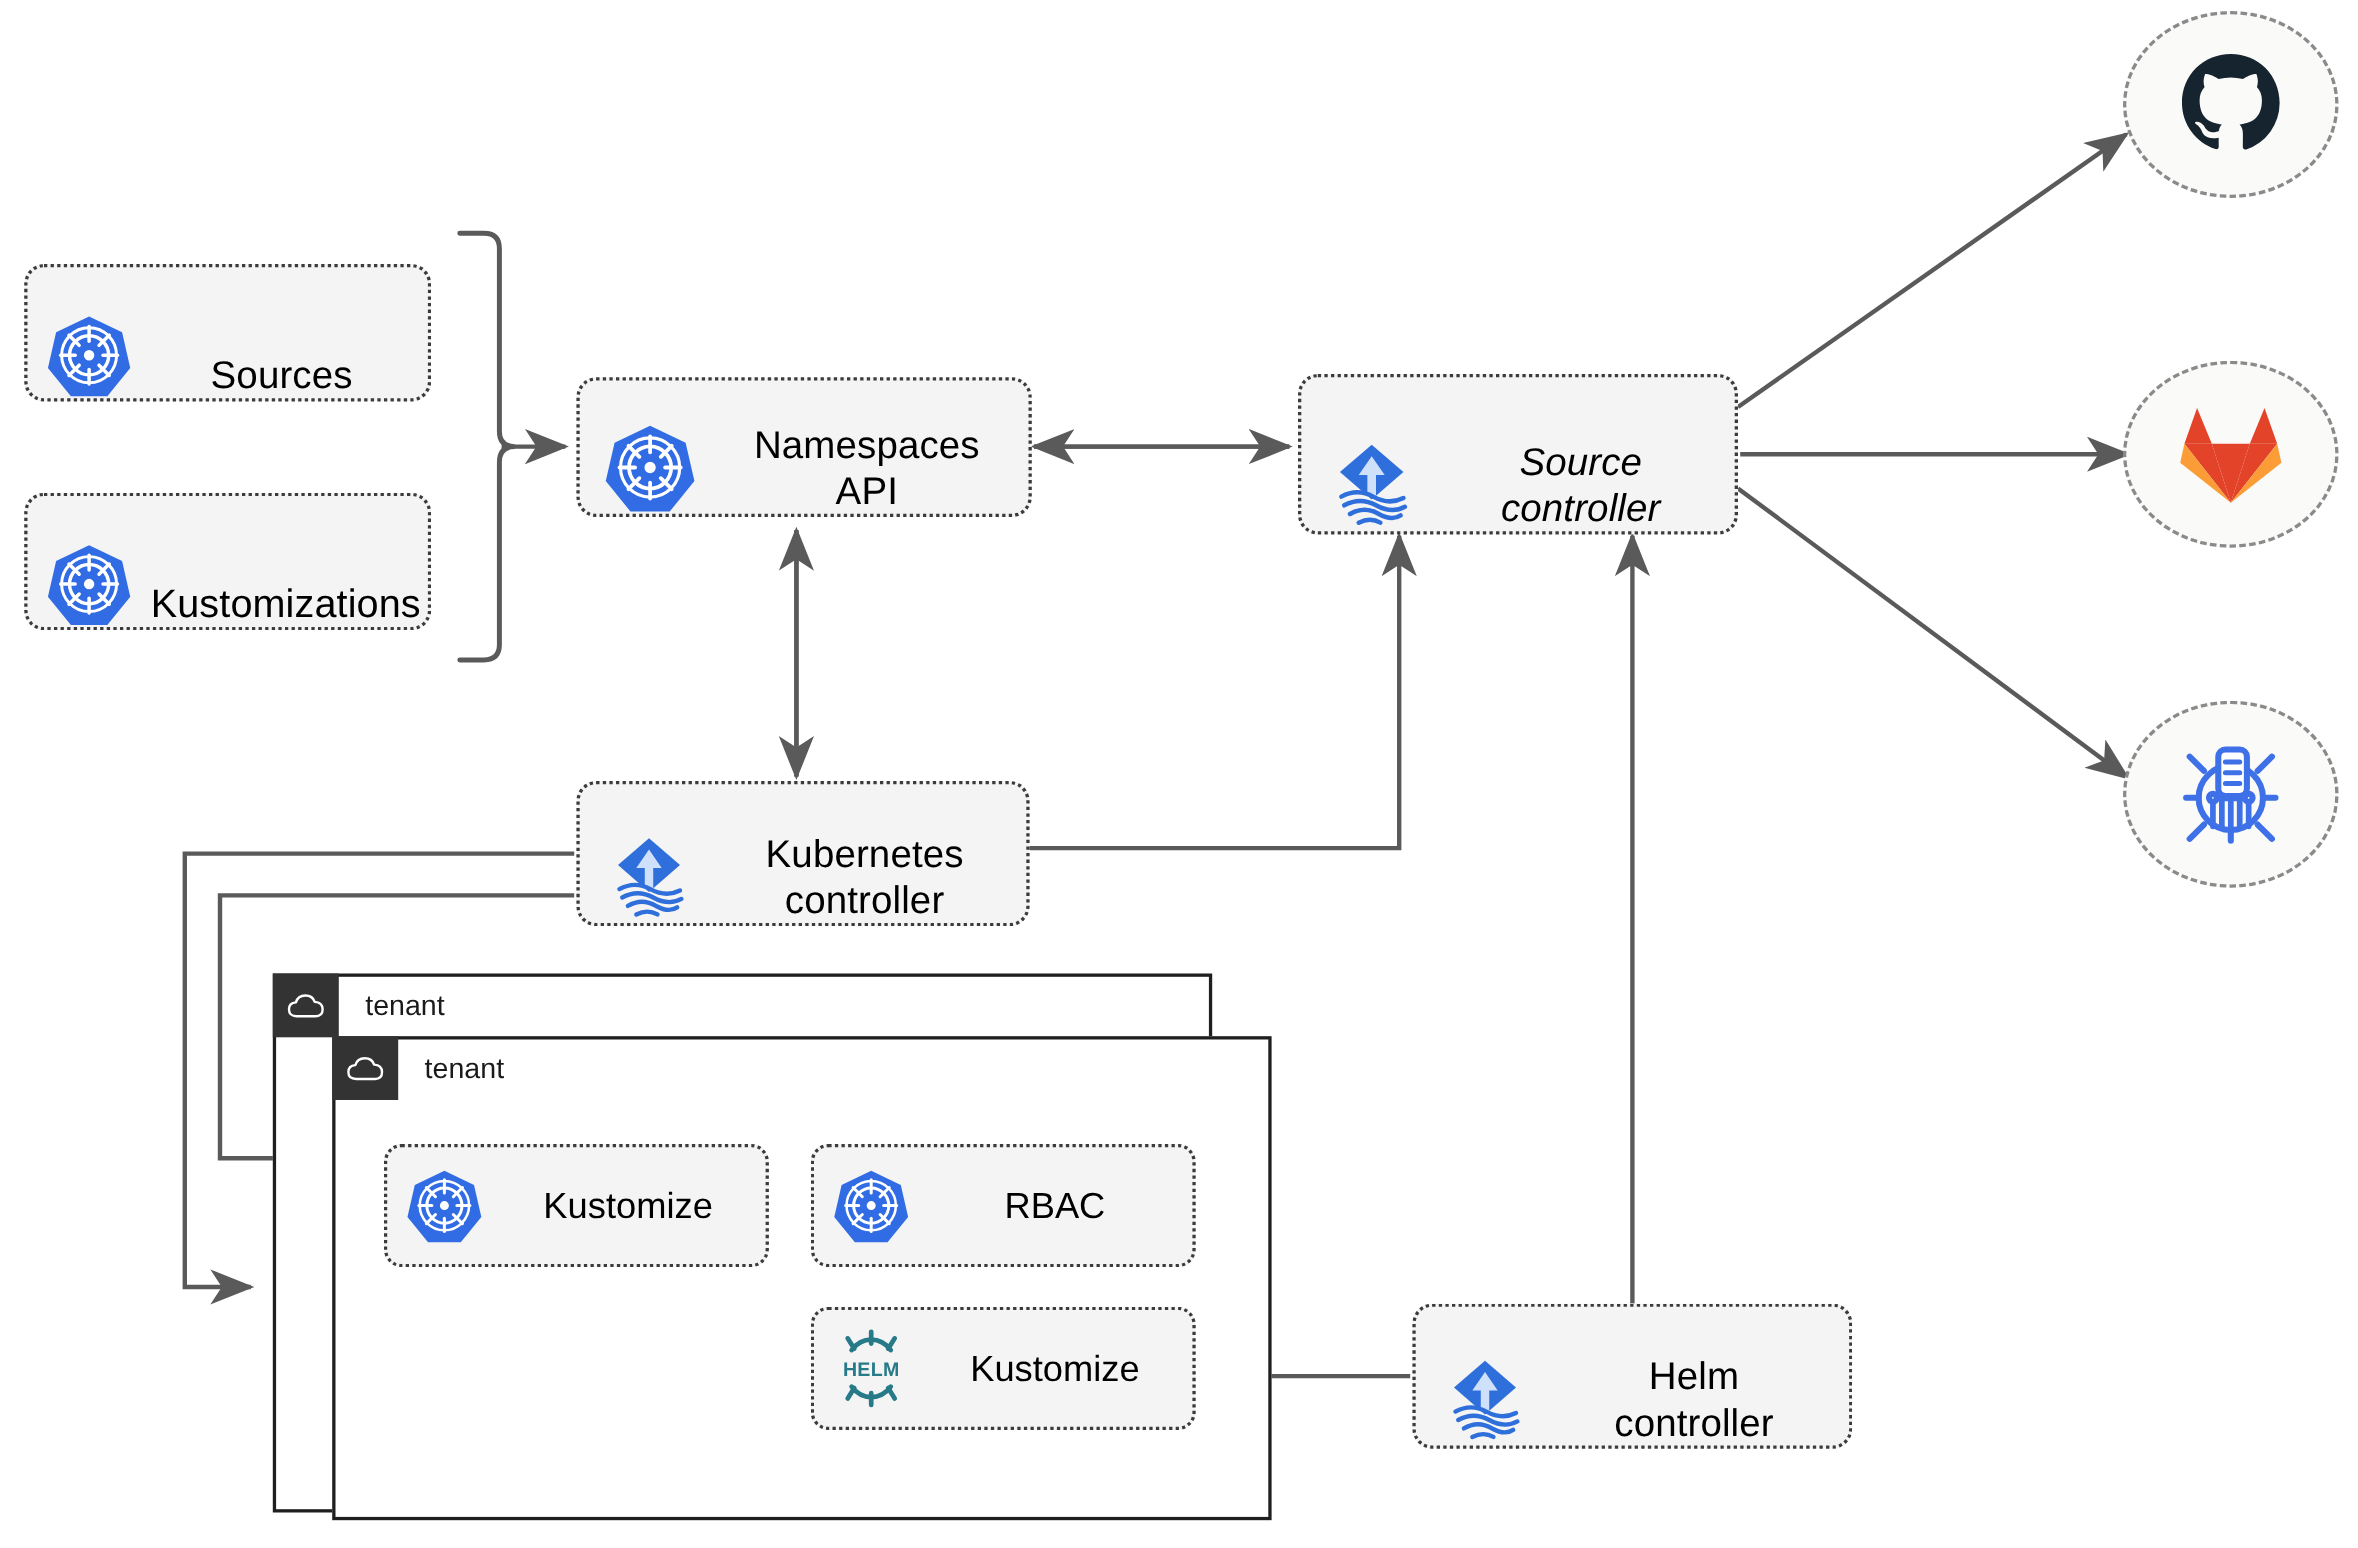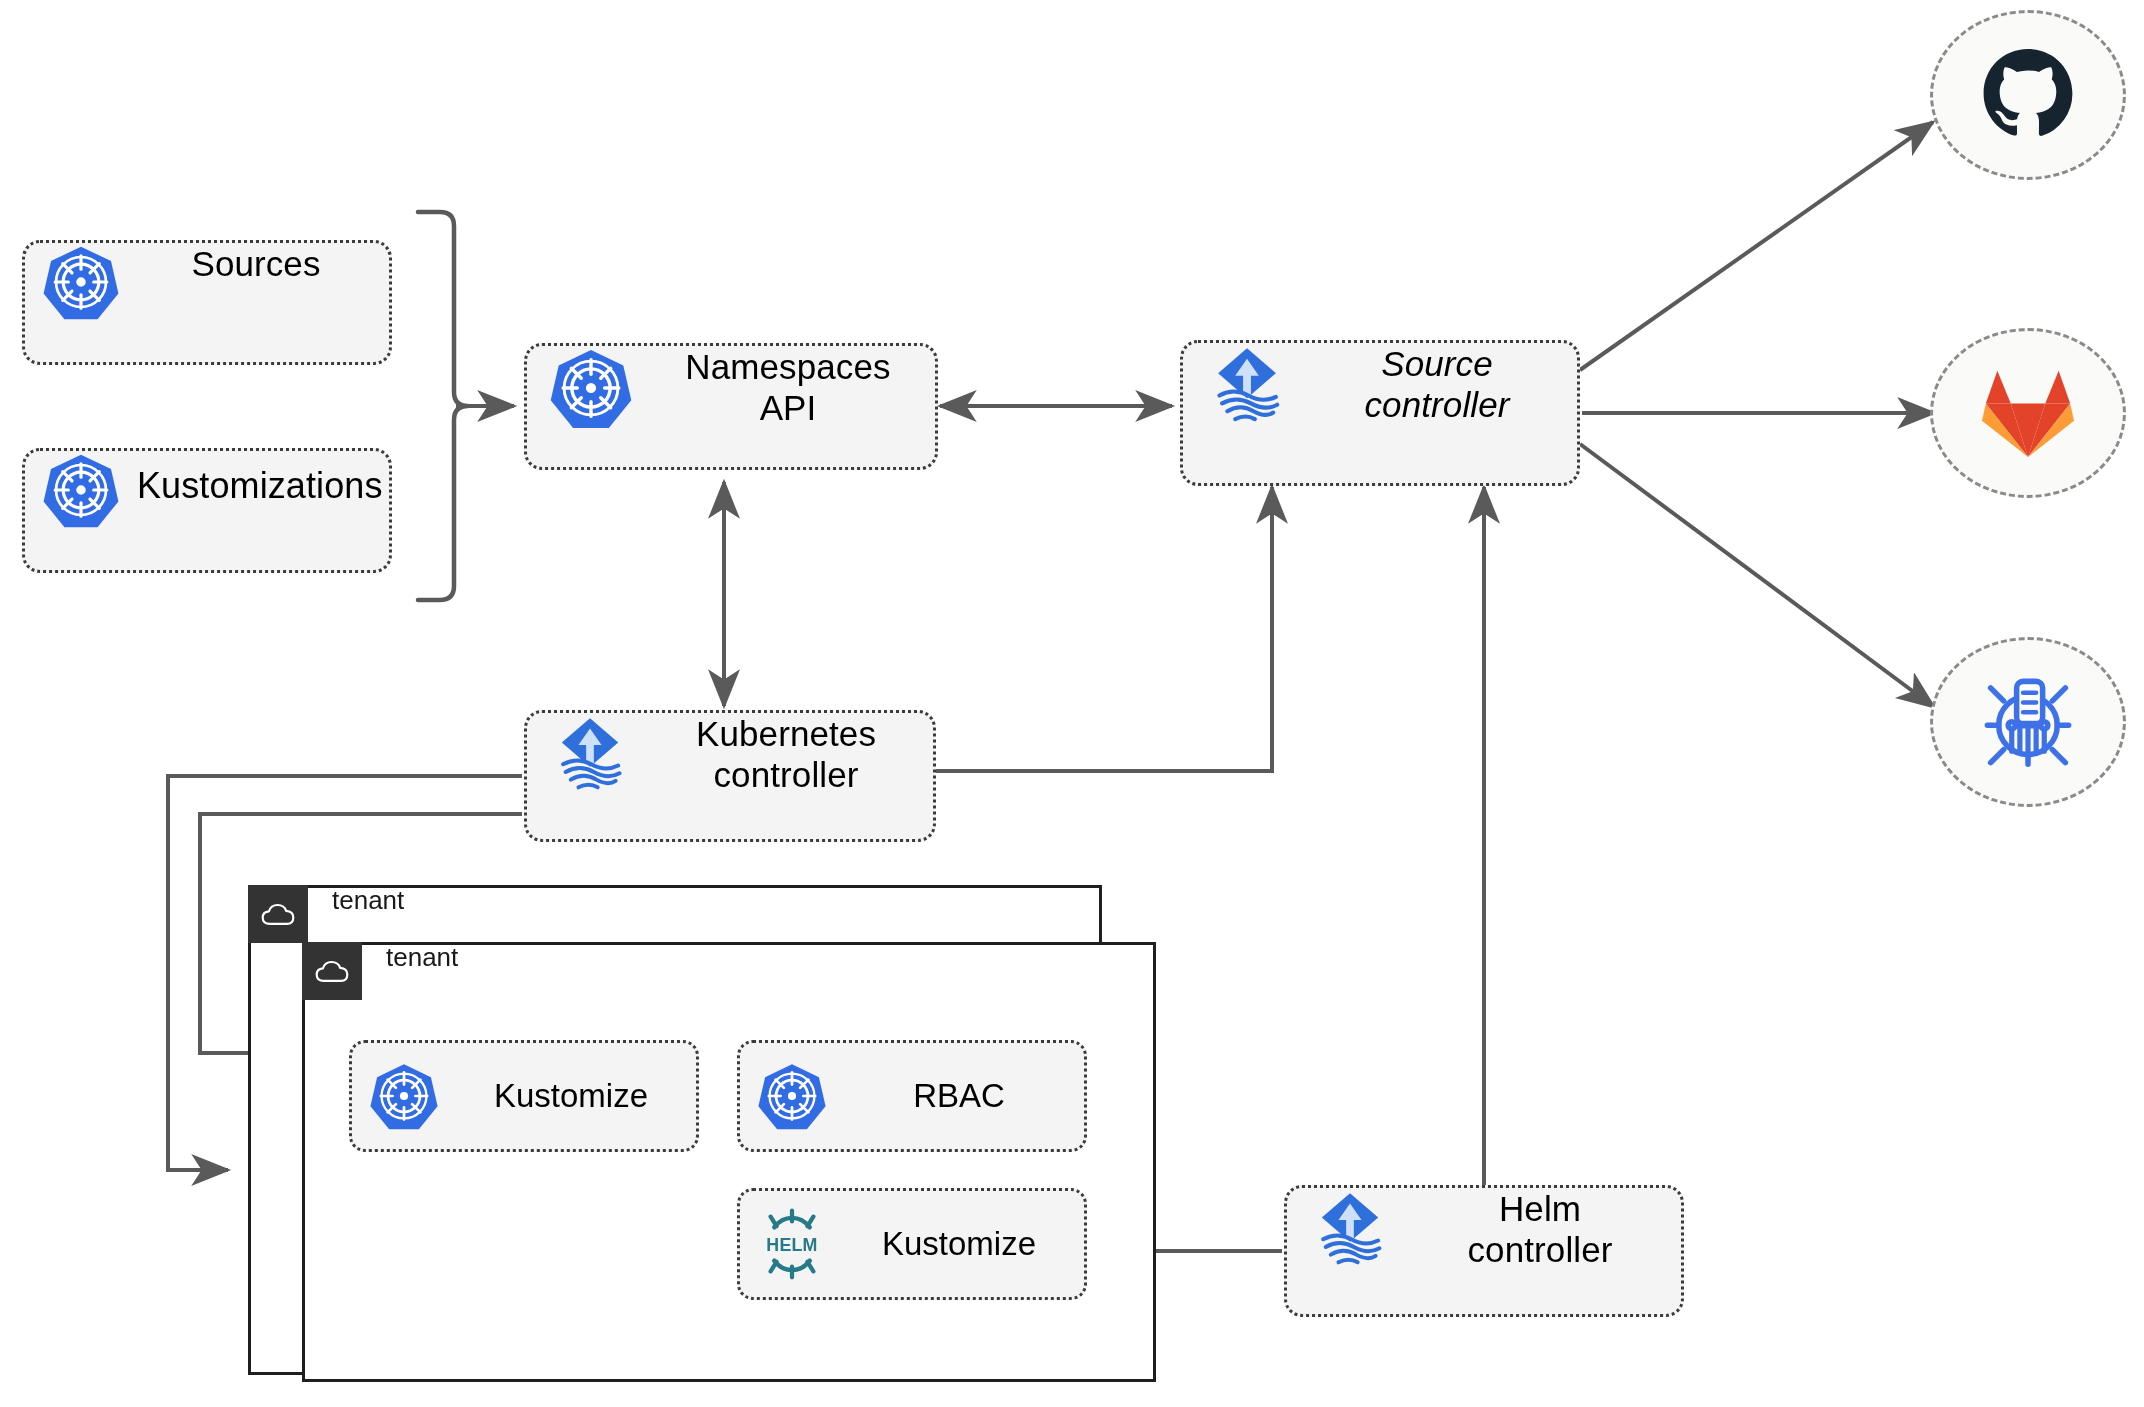--- a/index.html
+++ b/index.html
@@ -6,21 +6,21 @@
   body{font-family:"Liberation Sans",sans-serif;}
   #stage{position:relative;width:2144px;height:1407px;background:#ffffff;overflow:hidden;}
 
   svg.wires{position:absolute;left:0;top:0;width:2144px;height:1407px;pointer-events:none;}
 
   .node{
     position:absolute;
     background:#f4f4f4;
     border:3px dotted #3b3b3b;
     border-radius:18px;
-    display:flex;align-items:flex-start;
+    display:flex;align-items:flex-end;
     box-sizing:border-box;
   }
   .node .ico{flex:0 0 auto;display:flex;align-items:center;justify-content:center;}
   .node .lbl{
     flex:1 1 auto;text-align:center;color:#000;
     font-size:35px;line-height:1.18;letter-spacing:.1px;
     padding-right:14px;
   }
   .node.two-line .lbl{font-size:35px;}
 
@@ -36,21 +36,21 @@
 
   
   .tenant{
     position:absolute;
     background:#ffffff;
     border:3px solid #1f1f1f;
     box-sizing:border-box;
   }
   .tenant .titlebar{
     position:absolute;left:-3px;top:-3px;height:58px;
-    display:flex;align-items:flex-start;
+    display:flex;align-items:center;
   }
   .tenant .tabchip{
     width:60px;height:58px;background:#333333;
     display:flex;align-items:center;justify-content:center;
   }
   .tenant .ttl{
     font-size:26px;color:#1a1a1a;margin-left:24px;
   }
 
   .cell{

